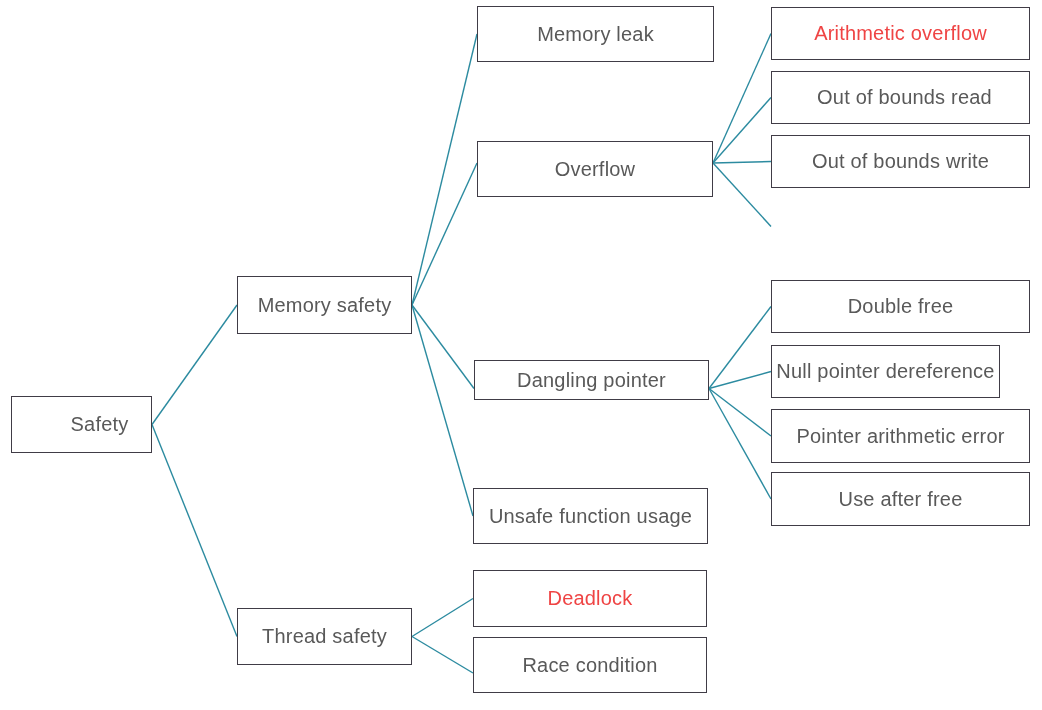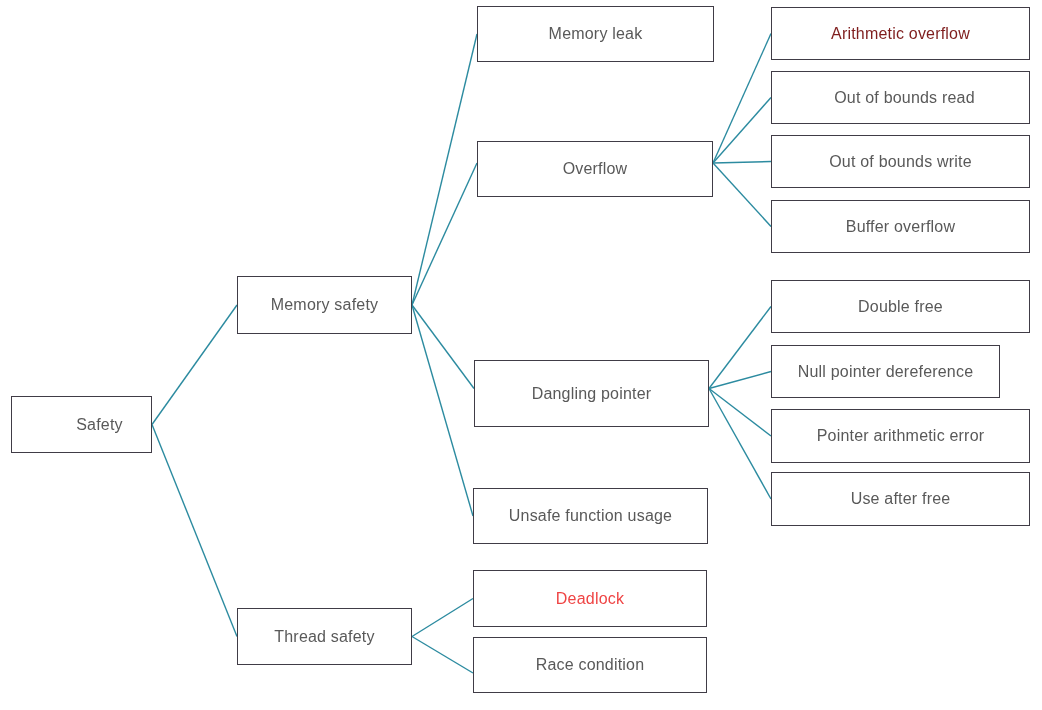--- a/index.html
+++ b/index.html
@@ -24,21 +24,21 @@
   }
   .node {
     position: absolute;
     box-sizing: border-box;
     border: 1.5px solid #403c46;
     background: #ffffff;
     display: flex;
     align-items: center;
     justify-content: center;
     color: #595959;
-    font-size: 16px;
+    font-size: 20px;
     font-weight: 300;
     letter-spacing: 0.2px;
     white-space: nowrap;
   }
 </style>
 </head>
 <body>
 
 <div class="canvas" style="background: rgb(255, 255, 255);">
   <svg class="edge-layer" width="1042" height="710" viewBox="0 0 1042 710" xmlns="http://www.w3.org/2000/svg">
@@ -68,43 +68,40 @@
     </div>
     <div class="node" style="left: 237px; top: 608px; width: 175px; height: 57px; border-color: rgb(64, 60, 70); color: rgb(89, 89, 89);">
       <span>Thread safety</span>
     </div>
     <div class="node" style="left: 477px; top: 6px; width: 237px; height: 56px; border-color: rgb(64, 60, 70); color: rgb(89, 89, 89);">
       <span>Memory leak</span>
     </div>
     <div class="node" style="left: 477px; top: 141px; width: 236px; height: 56px; border-color: rgb(64, 60, 70); color: rgb(89, 89, 89);">
       <span>Overflow</span>
     </div>
-    <div class="node" style="left: 474px; top: 360px; width: 235px; height: 67px; border-color: rgb(64, 60, 70); color: rgb(89, 89, 89);">
+    <div class="node" style="left: 474px; top: 360px; width: 235px; height: 40px; border-color: rgb(64, 60, 70); color: rgb(89, 89, 89);">
       <span>Dangling pointer</span>
     </div>
     <div class="node" style="left: 473px; top: 488px; width: 235px; height: 56px; border-color: rgb(64, 60, 70); color: rgb(89, 89, 89);">
       <span>Unsafe function usage</span>
     </div>
     <div class="node" style="left: 473px; top: 570px; width: 234px; height: 57px; border-color: rgb(64, 60, 70); color: #ef4444;">
       <span>Deadlock</span>
     </div>
     <div class="node" style="left: 473px; top: 637px; width: 234px; height: 56px; border-color: rgb(64, 60, 70); color: rgb(89, 89, 89);">
       <span>Race condition</span>
     </div>
-    <div class="node" style="left: 771px; top: 7px; width: 259px; height: 53px; border-color: rgb(64, 60, 70); color: #7f1d1d;">
+    <div class="node" style="left: 771px; top: 7px; width: 259px; height: 53px; border-color: rgb(64, 60, 70); color: #ef4444;">
       <span>Arithmetic overflow</span>
     </div>
     <div class="node" style="left: 771px; top: 71px; width: 259px; height: 53px; border-color: rgb(64, 60, 70); color: rgb(89, 89, 89); padding-left: 8px;">
       <span>Out of bounds read</span>
     </div>
     <div class="node" style="left: 771px; top: 135px; width: 259px; height: 53px; border-color: rgb(64, 60, 70); color: rgb(89, 89, 89);">
       <span>Out of bounds write</span>
-    </div>
-    <div class="node" style="left: 771px; top: 200px; width: 259px; height: 53px; border-color: rgb(64, 60, 70); color: rgb(89, 89, 89);">
-      <span>Buffer overflow</span>
     </div>
     <div class="node" style="left: 771px; top: 280px; width: 259px; height: 53px; border-color: rgb(64, 60, 70); color: rgb(89, 89, 89);">
       <span>Double free</span>
     </div>
     <div class="node" style="left: 771px; top: 345px; width: 229px; height: 53px; border-color: rgb(64, 60, 70); color: rgb(89, 89, 89);">
       <span>Null pointer dereference</span>
     </div>
     <div class="node" style="left: 771px; top: 472px; width: 259px; height: 54px; border-color: rgb(64, 60, 70); color: rgb(89, 89, 89);">
       <span>Use after free</span>
     </div>

